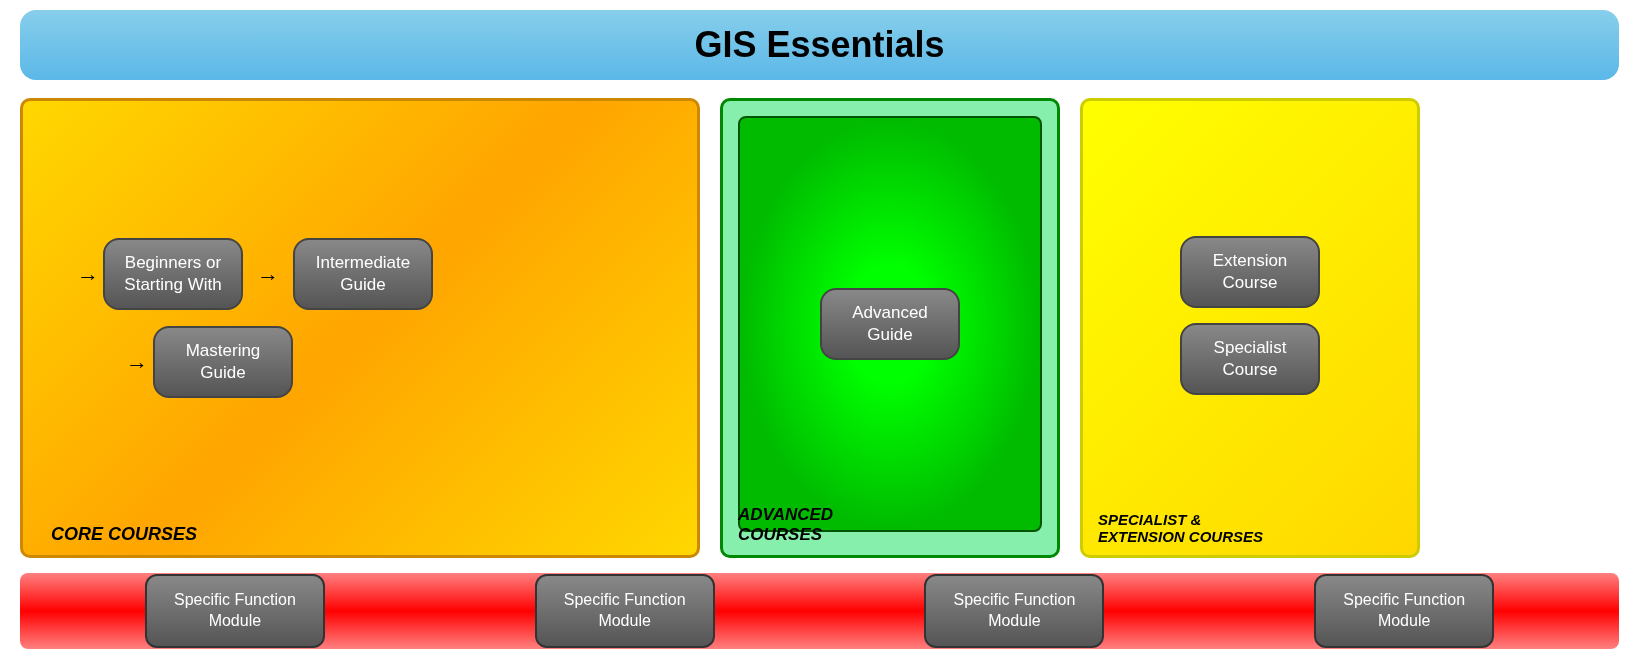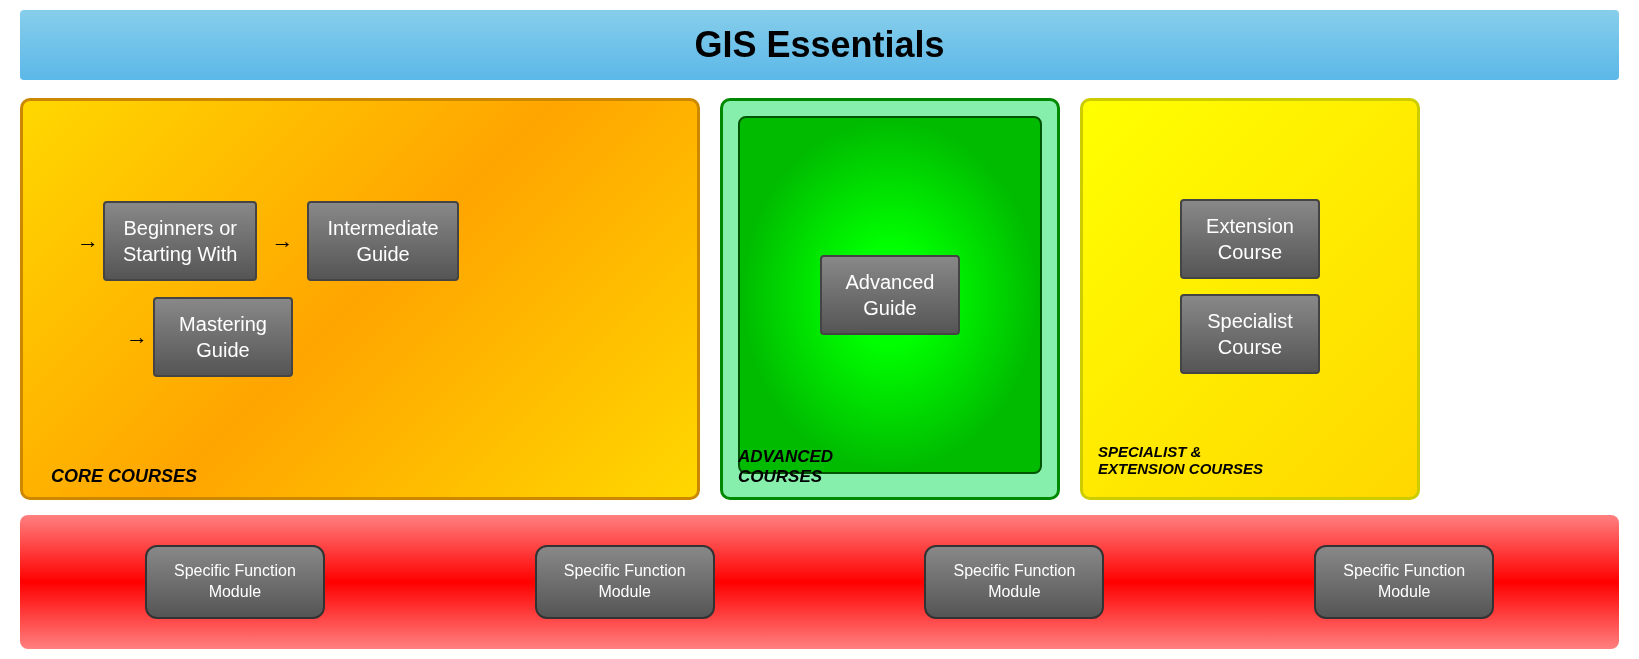--- a/index.html
+++ b/index.html
@@ -15,21 +15,21 @@
       width: 1639px;
       height: 659px;
       display: flex;
       flex-direction: column;
       padding: 10px 20px;
     }
 
     
     .header-bar {
       background: linear-gradient(to bottom, #87CEEB, #5BB8E8);
-      border-radius: 4px;
+      border-radius: 16px;
       text-align: center;
       padding: 14px 0;
       margin-bottom: 18px;
     }
     .header-title {
       font-size: 36px;
       font-weight: bold;
       color: #000;
     }
 
@@ -84,26 +84,26 @@
       display: flex;
       align-items: center;
       justify-content: center;
       font-size: 22px;
       color: #000;
       font-weight: bold;
     }
 
     .course-node {
       background: linear-gradient(to bottom, #888, #555);
-      border-radius: 4px;
+      border-radius: 16px;
       border: 2px solid #444;
       color: #fff;
       text-align: center;
       padding: 12px 18px;
-      font-size: 20px;
+      font-size: 17px;
       font-weight: normal;
       line-height: 1.3;
       min-width: 140px;
     }
 
     .arrow-between {
       width: 50px;
       height: 20px;
       display: flex;
       align-items: center;
@@ -164,33 +164,33 @@
       padding: 15px 15px 40px 15px;
       position: relative;
       display: flex;
       flex-direction: column;
       align-items: center;
       justify-content: center;
       gap: 15px;
     }
     .specialist-label {
       position: absolute;
-      bottom: 20px;
+      bottom: 10px;
       left: 15px;
       font-weight: bold;
       font-size: 15px;
       color: #000;
       font-style: italic;
     }
 
     
     .bottom-section {
       background: linear-gradient(to bottom, #FF8080, #FF0000, #FF8080);
       border-radius: 8px;
-      padding: 30px 30px;
+      padding: 1px 30px;
       display: flex;
       flex-direction: row;
       align-items: center;
       justify-content: space-around;
       gap: 20px;
     }
 
     .function-module {
       background: linear-gradient(to bottom, #888, #555);
       border-radius: 12px;

